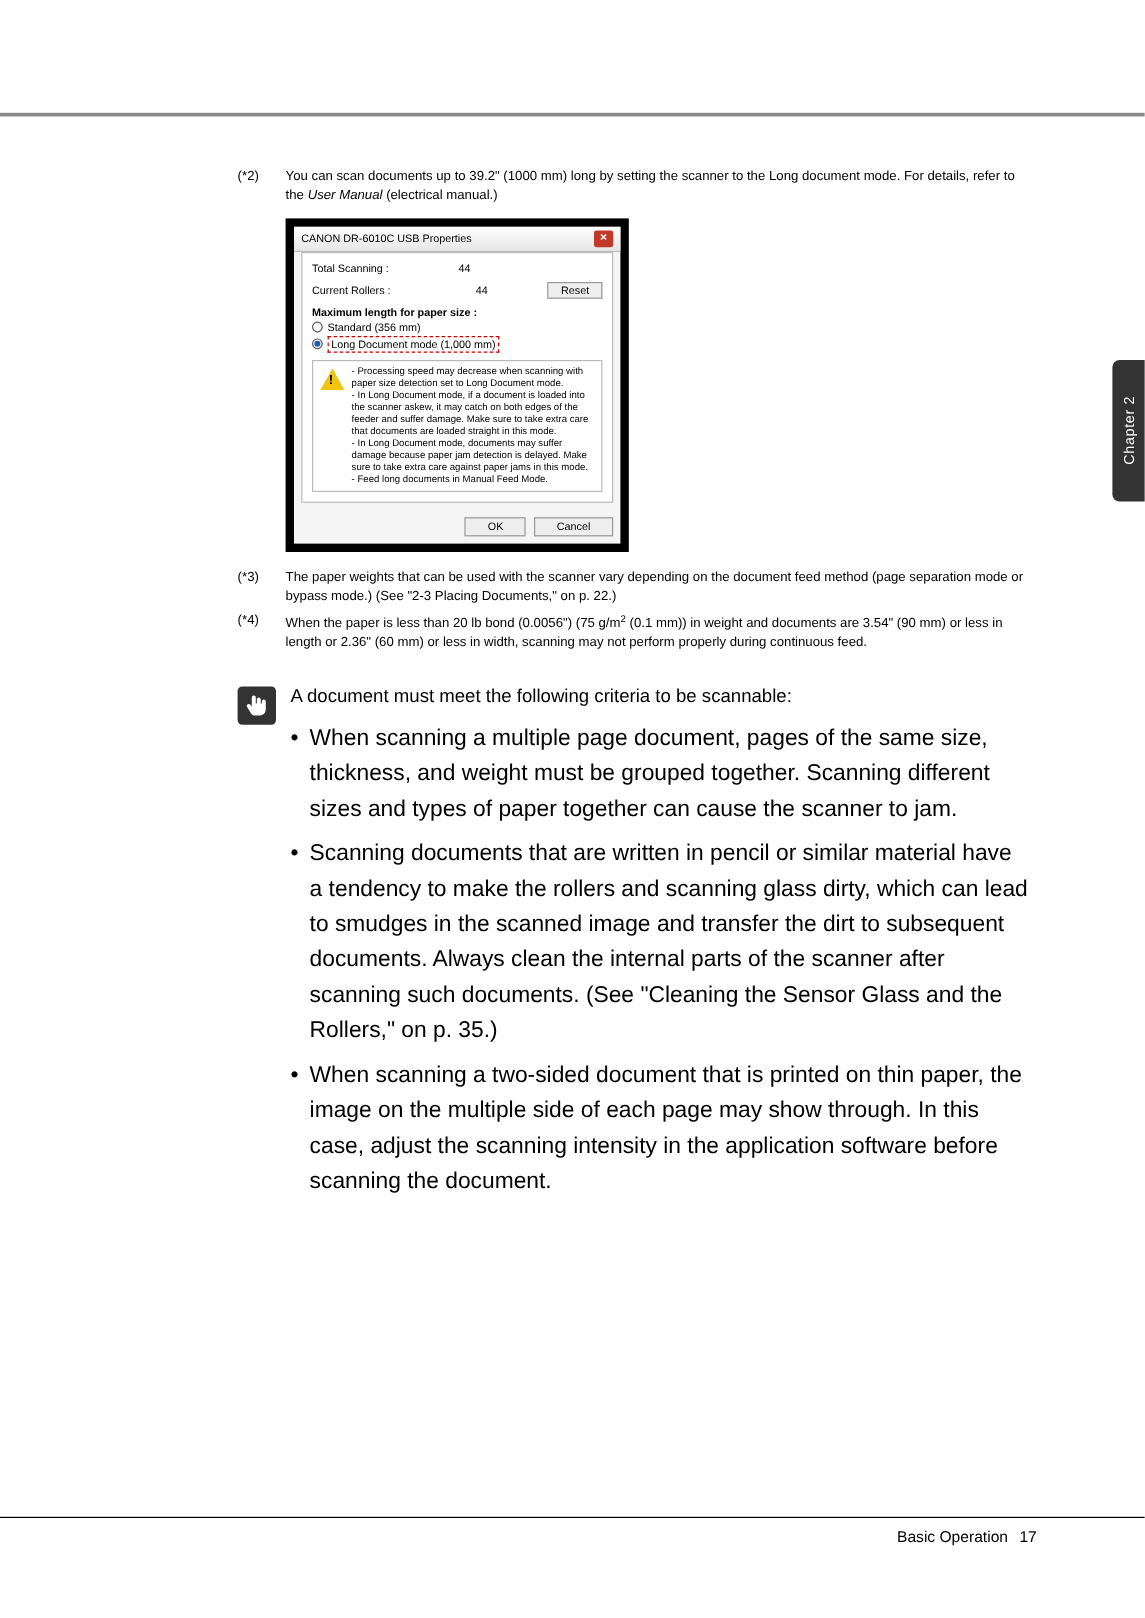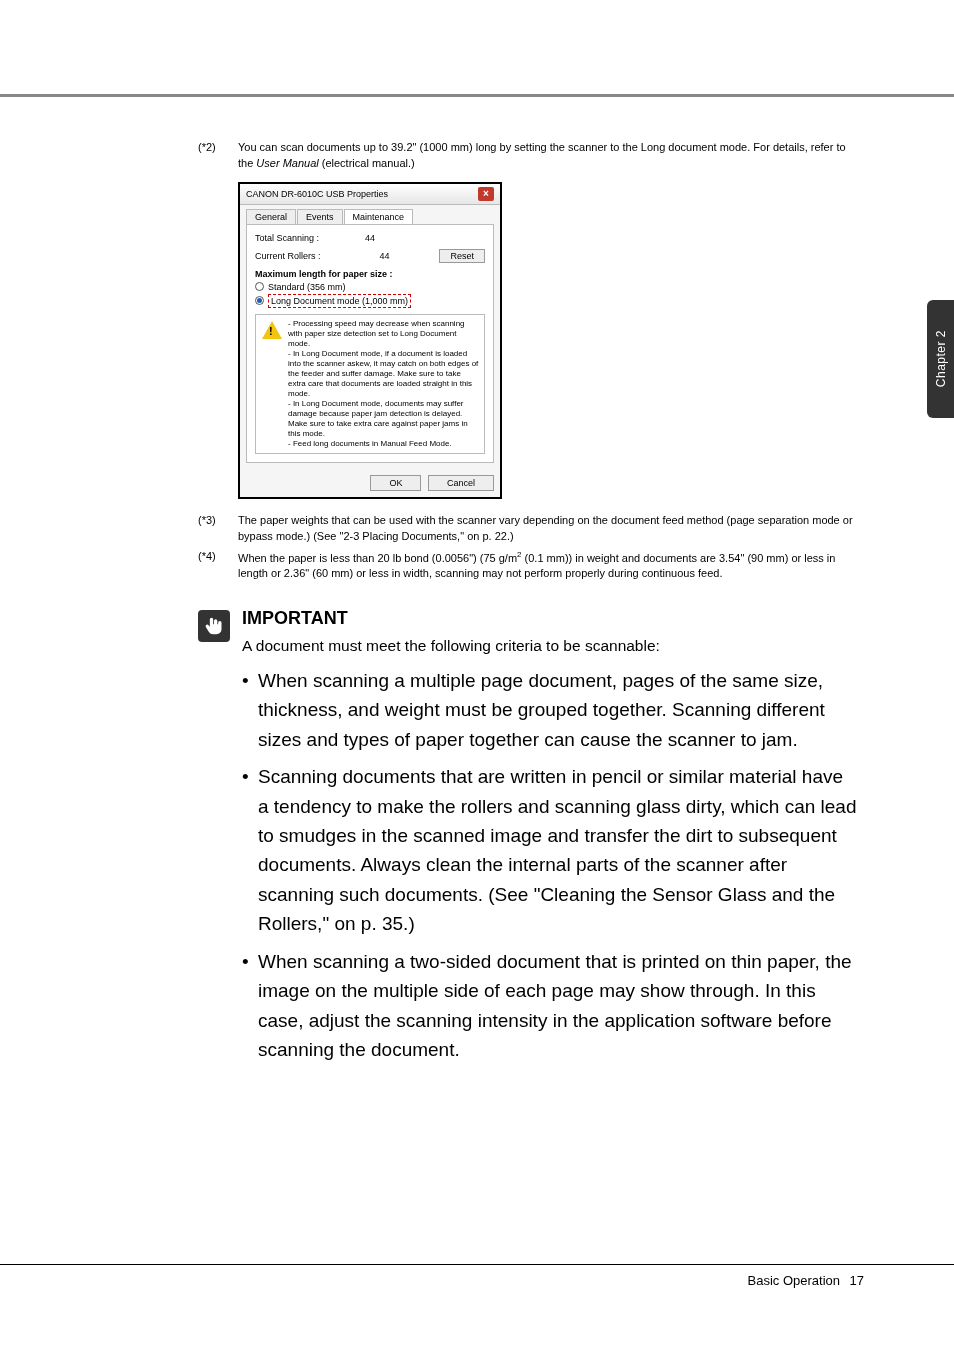--- a/index.html
+++ b/index.html
@@ -48,22 +48,22 @@
     font-size: 11px;
     line-height: 1.45;
     margin-bottom: 4px;
   }
   .note-key { width: 40px; flex: 0 0 40px; }
   .note-body { flex: 1; }
   .note-body em { font-style: italic; }
   .note-body sup { font-size: 8px; vertical-align: super; }
   .shot {
     margin: 10px 0 14px 40px;
-    width: 264px;
-    border: 2px solid #000000;
+    width: 286px;
+    border: 7px solid #000000;
     background: #f5f5f5;
     font-size: 9px;
   }
   .shot-title {
     background: linear-gradient(#fff,#e6e6e6);
     border-bottom: 1px solid #bbb;
     padding: 3px 6px;
     display: flex;
     justify-content: space-between;
     align-items: center;
@@ -147,25 +147,20 @@
     <div class="note-key">(*2)</div>
     <div class="note-body">
       <span>You can scan documents up to 39.2" (1000 mm) long by setting the scanner to the Long document mode. For details, refer to the </span><em>User Manual</em><span> (electrical manual.)</span>
     </div>
   </div>
 
   <div class="shot">
     <div class="shot-title">
       <span>CANON DR-6010C USB Properties</span>
       <span class="shot-close">×</span>
-    </div>
-    <div class="shot-tabs">
-      <div class="shot-tab">General</div>
-      <div class="shot-tab">Events</div>
-      <div class="shot-tab active">Maintenance</div>
     </div>
     <div class="shot-panel">
       <div class="scan-row">
         <span class="scan-label">Total Scanning :</span>
         <span class="scan-val">44</span>
         <span style="width:60px"></span>
       </div>
       <div class="scan-row">
         <span class="scan-label">Current Rollers :</span>
         <span class="scan-val">44</span>
@@ -207,21 +202,20 @@
     </div>
   </div>
 
   <div class="important-block">
     <div class="hand-icon">
       <svg viewBox="0 0 24 24">
         <path d="M9 2a2 2 0 0 1 2 2v6h1V6a2 2 0 1 1 4 0v4h1V8a2 2 0 1 1 4 0v8a6 6 0 0 1-6 6h-4a6 6 0 0 1-5.3-3.2L2 12.8A2 2 0 0 1 5.4 11L7 13V4a2 2 0 0 1 2-2z"></path>
       </svg>
     </div>
     <div class="important-content">
-      <h3>IMPORTANT</h3>
       <p class="lead">A document must meet the following criteria to be scannable:</p>
       <ul class="bullets">
         <li>When scanning a multiple page document, pages of the same size, thickness, and weight must be grouped together. Scanning different sizes and types of paper together can cause the scanner to jam.</li>
         <li>Scanning documents that are written in pencil or similar material have a tendency to make the rollers and scanning glass dirty, which can lead to smudges in the scanned image and transfer the dirt to subsequent documents. Always clean the internal parts of the scanner after scanning such documents. (See "Cleaning the Sensor Glass and the Rollers," on p. 35.)</li>
         <li>When scanning a two-sided document that is printed on thin paper, the image on the multiple side of each page may show through. In this case, adjust the scanning intensity in the application software before scanning the document.</li>
       </ul>
     </div>
   </div>
 
 </div>

